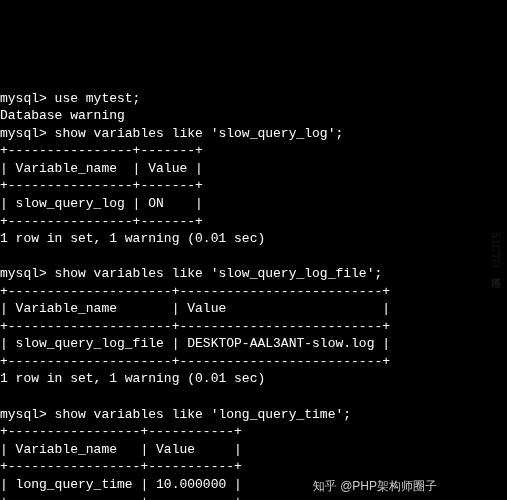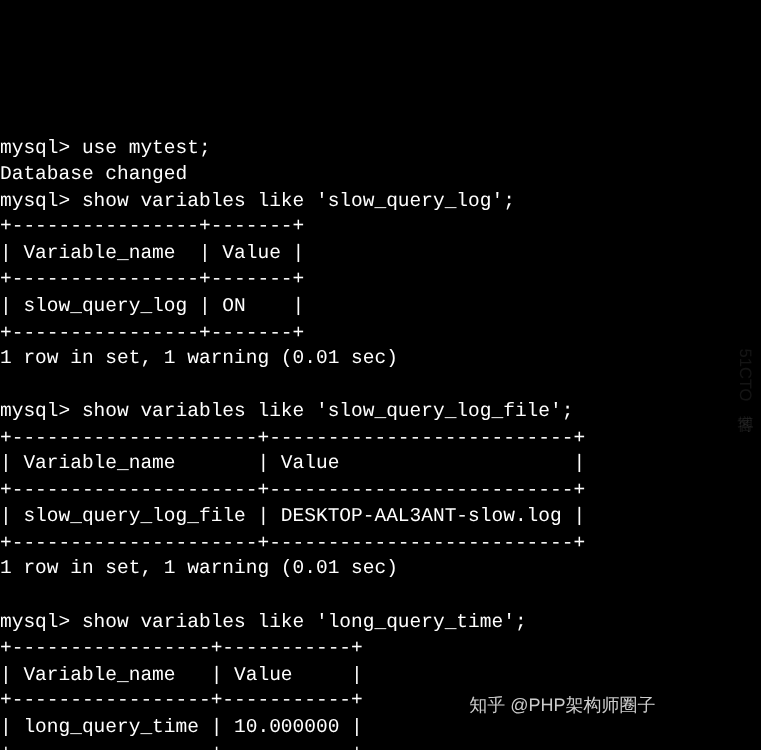--- a/index.html
+++ b/index.html
@@ -28,36 +28,36 @@
       top: 50%;
       transform: translateY(-50%) rotate(0deg);
       color: rgba(255,255,255,0.08);
       font-size: 11px;
       writing-mode: vertical-rl;
       font-family: sans-serif;
       pointer-events: none;
     }
     .attribution {
       position: absolute;
-      bottom: 22px;
+      bottom: 6px;
       right: 70px;
       color: #ccc;
       font-size: 12px;
       font-family: sans-serif;
       pointer-events: none;
     }
   </style>
 </head>
 <body>
 
 
 
 <div class="terminal">
 <span>mysql&gt; use mytest;</span>
-<span>Database changed</span>
+<span>Database warning</span>
 <span>mysql&gt; show variables like 'slow_query_log';</span>
 <span>+----------------+-------+</span>
 <span>| Variable_name  | Value |</span>
 <span>+----------------+-------+</span>
 <span>| slow_query_log | ON    |</span>
 <span>+----------------+-------+</span>
 <span>1 row in set, 1 warning (0.01 sec)</span>
 <span></span>
 <span>mysql&gt; show variables like 'slow_query_log_file';</span>
 <span>+---------------------+--------------------------+</span>

